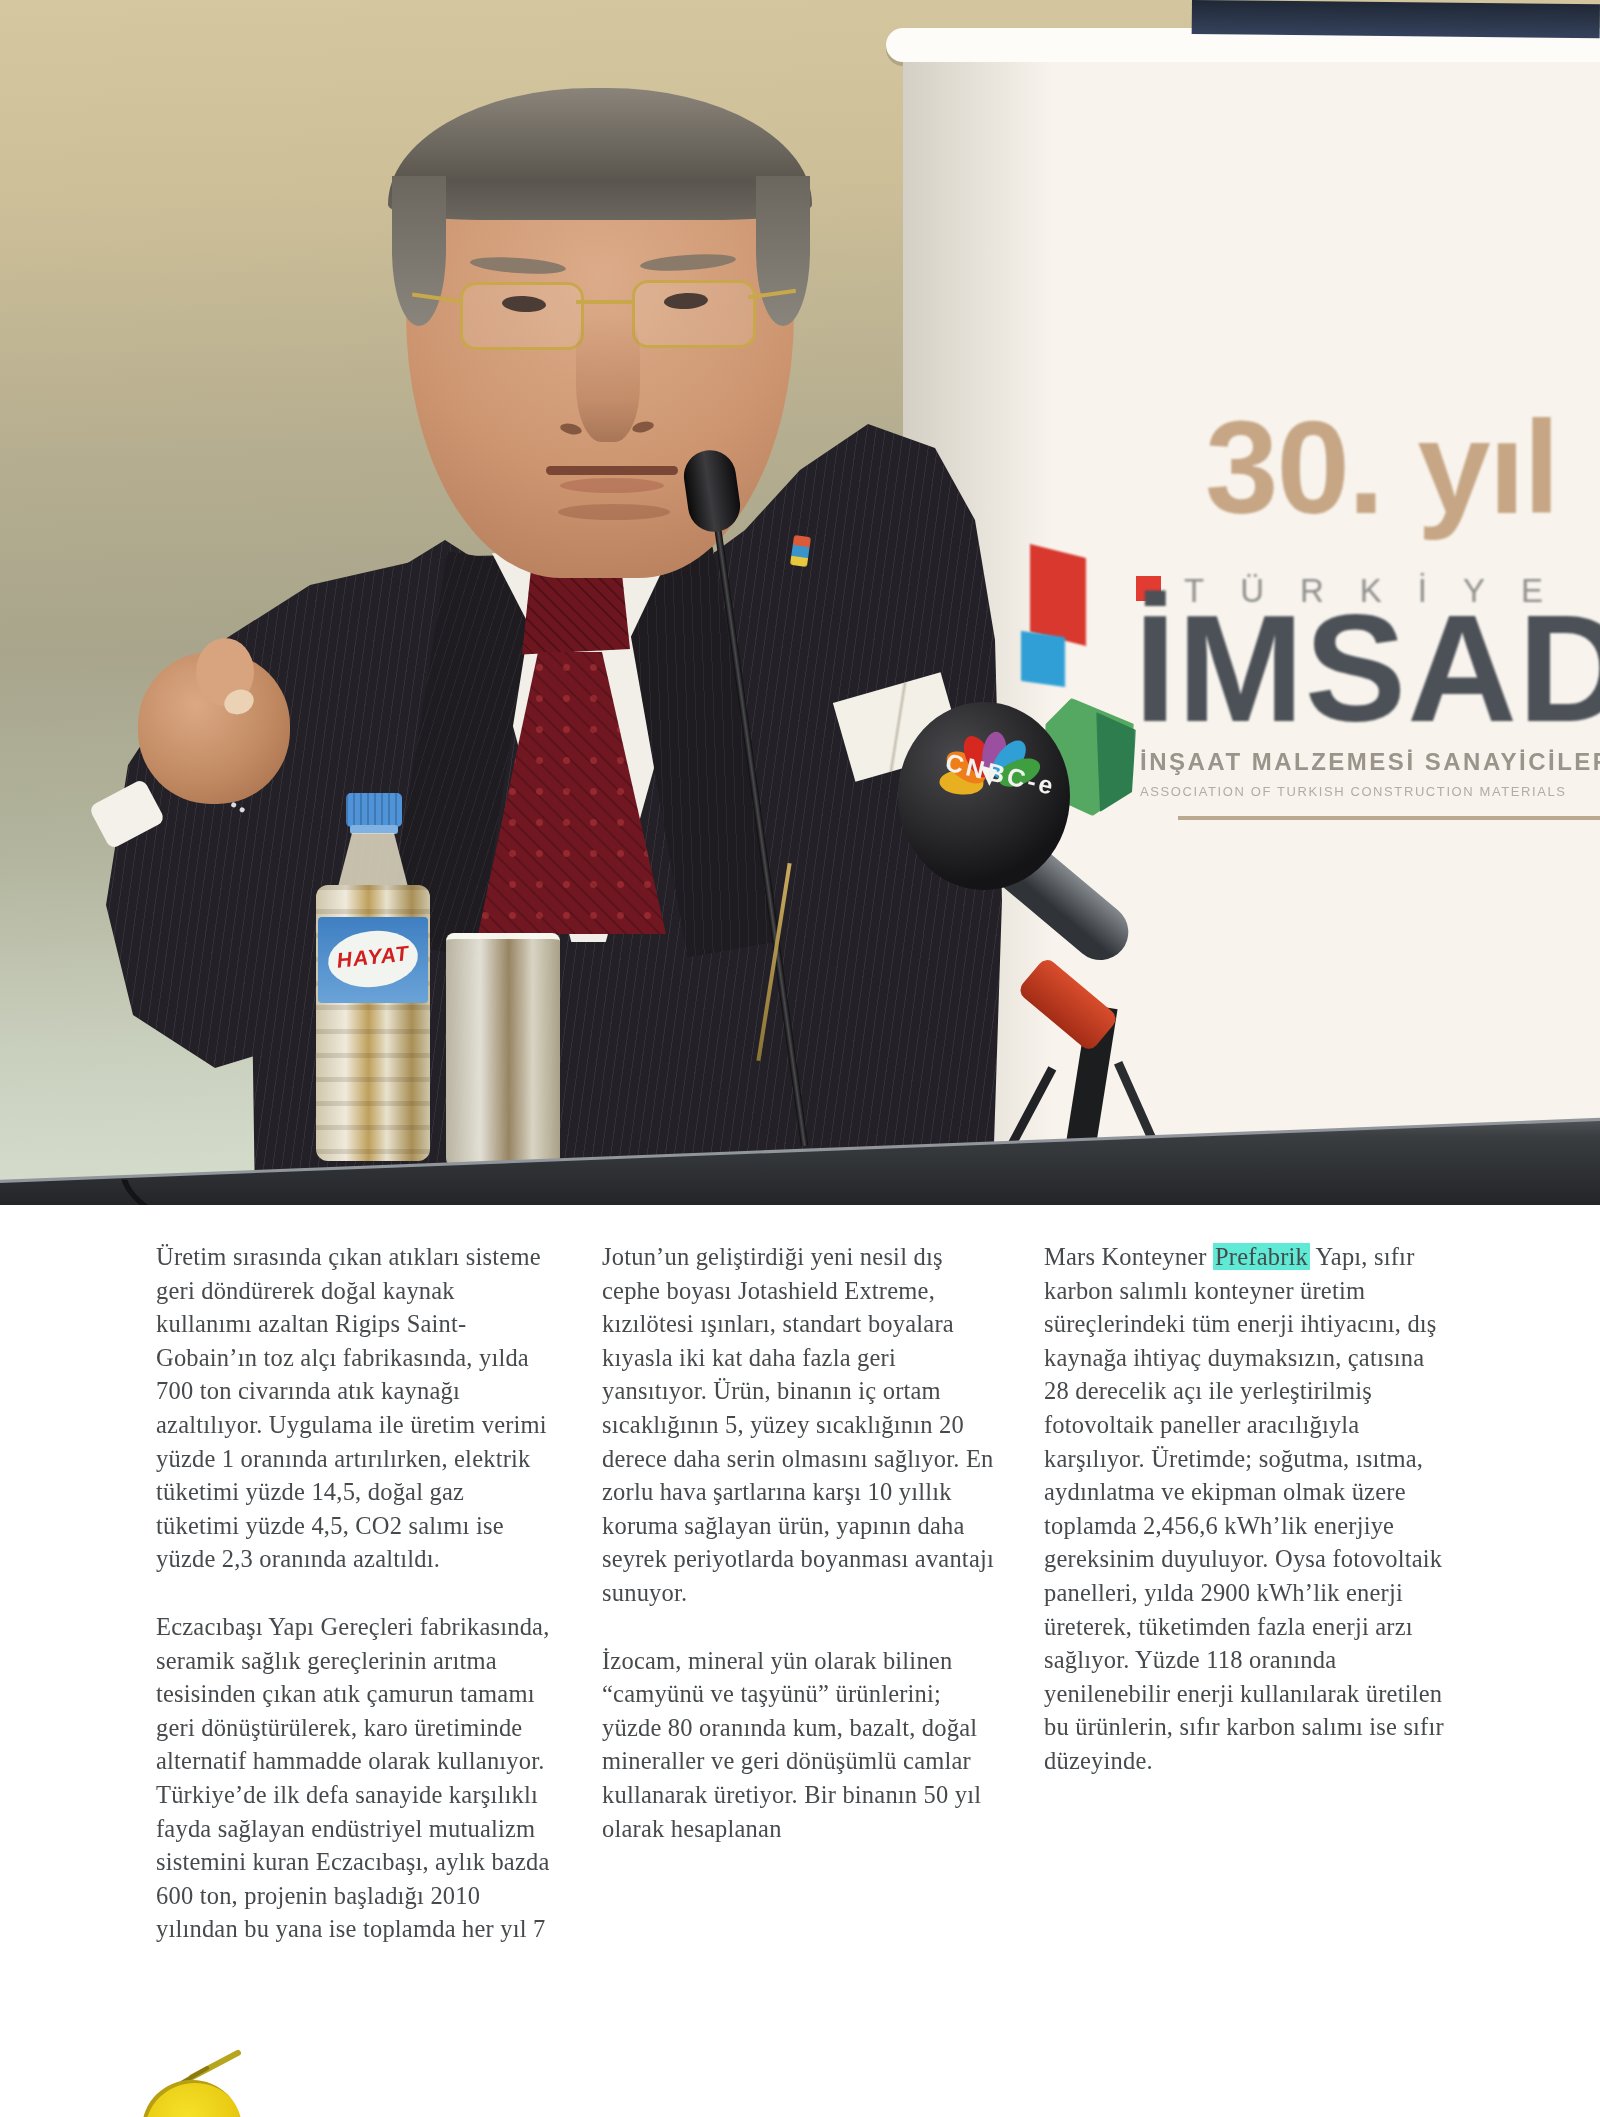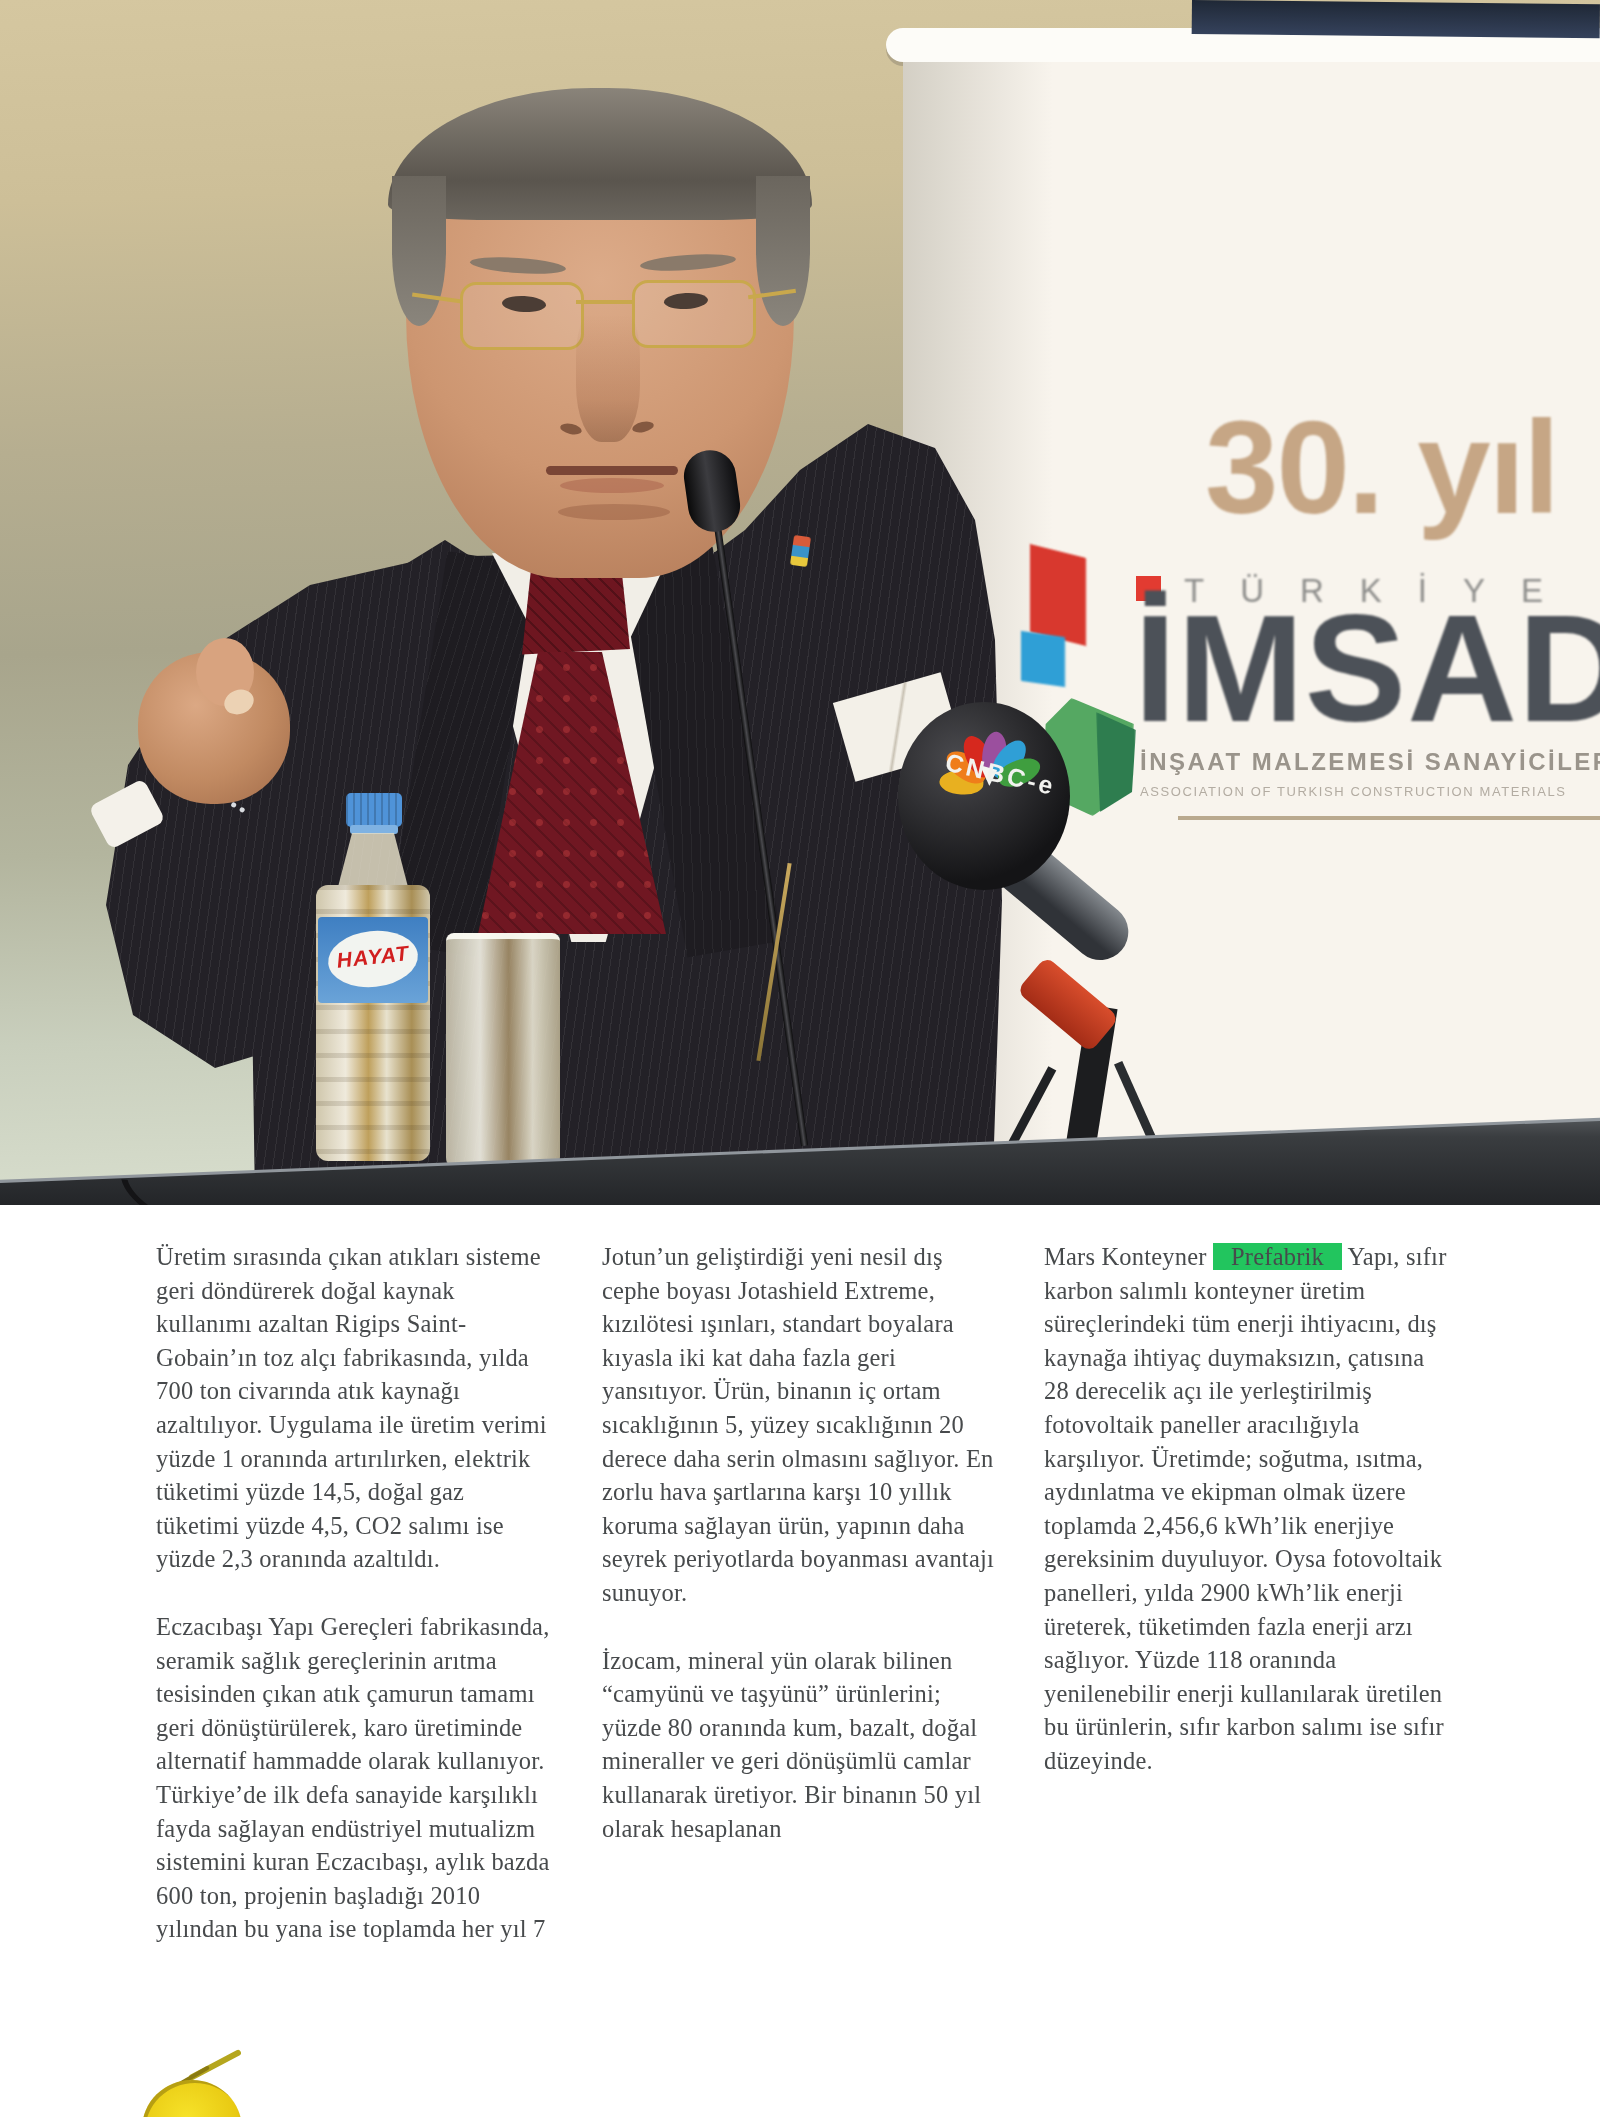--- a/index.html
+++ b/index.html
@@ -163,21 +163,21 @@
   .cable{left:120px;top:1108px;width:500px;height:150px;border:6px solid #141416;border-radius:50%;
          clip-path:inset(55% 0 0 0);transform:rotate(4deg);}
 
   
   .col{position:absolute;top:1240px;font-size:24.5px;line-height:33.6px;color:#474a4c;
        letter-spacing:.2px;text-align:left;}
   .col p{margin:0 0 34px 4px;}
   .col-1{left:152px;width:398px;}
   .col-2{left:598px;width:400px;}
   .col-3{left:1040px;width:414px;}
-  .hl{background:#22c55e;padding:0 18px;}
+  .hl{background:#5eead4;padding:0 2px;}
 
   
   .lemon{left:142px;top:2080px;width:100px;height:70px;border-radius:50% 50% 45% 45%/70% 70% 30% 30%;
          background:radial-gradient(circle at 45% 55%,#f7e32a,#e8c912 75%,#b99b10);
          box-shadow:inset 3px 3px 0 rgba(120,100,10,.45);}
   .lemon-stem{left:186px;top:2062px;width:58px;height:6px;background:#b5a61e;transform:rotate(-28deg);border-radius:3px;}
   .lemon-stem2{left:168px;top:2076px;width:44px;height:4px;background:#8a7a10;transform:rotate(-30deg);border-radius:2px;}
 </style>
 </head>
 <body>

